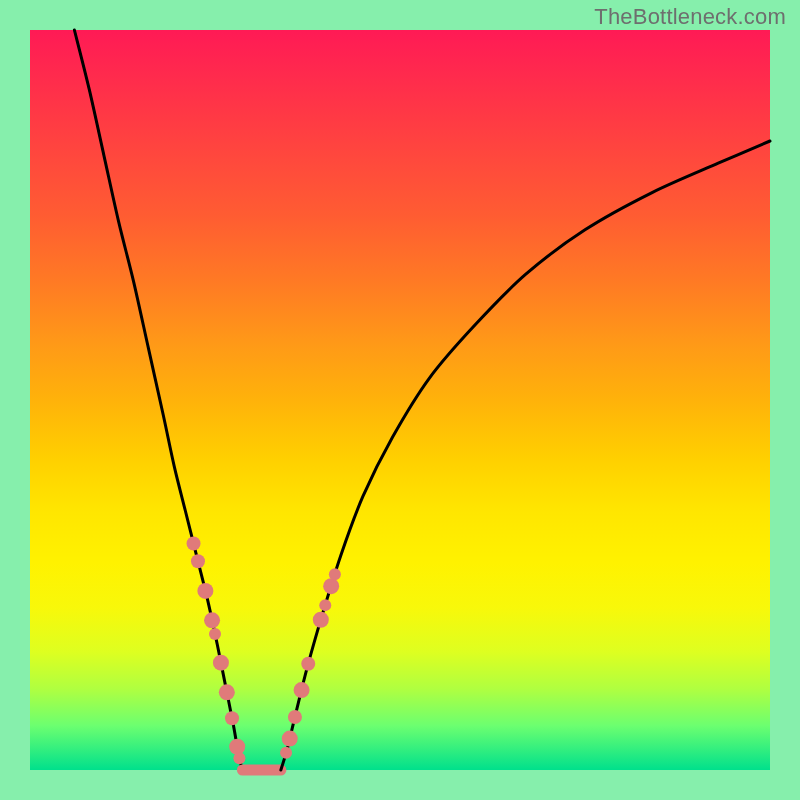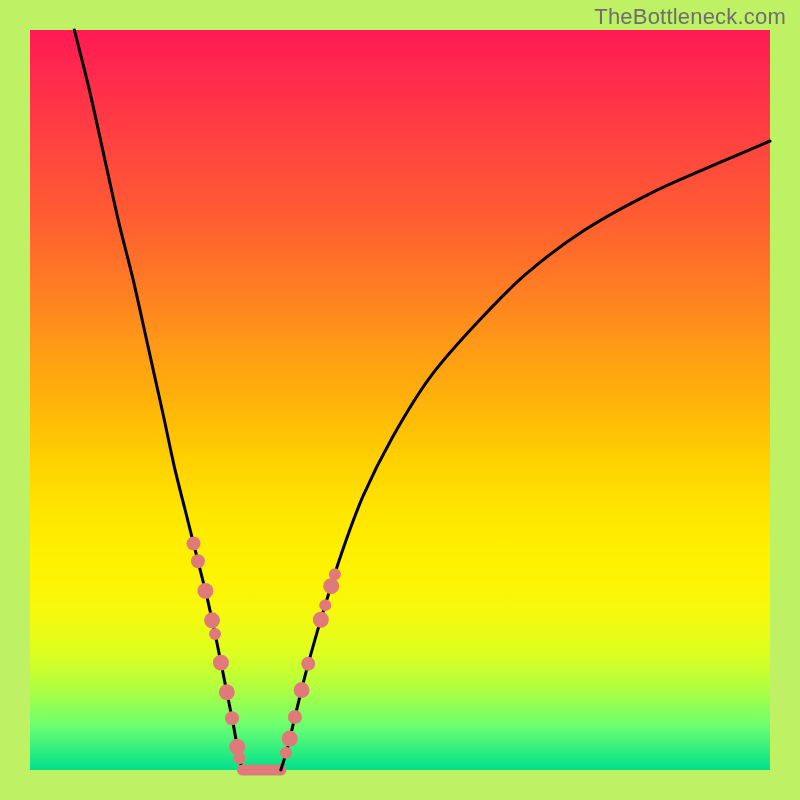--- a/index.html
+++ b/index.html
@@ -10,21 +10,21 @@
     background: #000;
     overflow: hidden;
     font-family: Arial, Helvetica, sans-serif;
   }
   .frame {
     position: absolute;
     left: 0;
     top: 0;
     width: 800px;
     height: 800px;
-    background: #bef264;
+    background: #86efac;
   }
   .plot {
     position: absolute;
     left: 30px;
     top: 30px;
     width: 740px;
     height: 740px;
     
     background: linear-gradient(to bottom,
       #ff1a55 0%,

